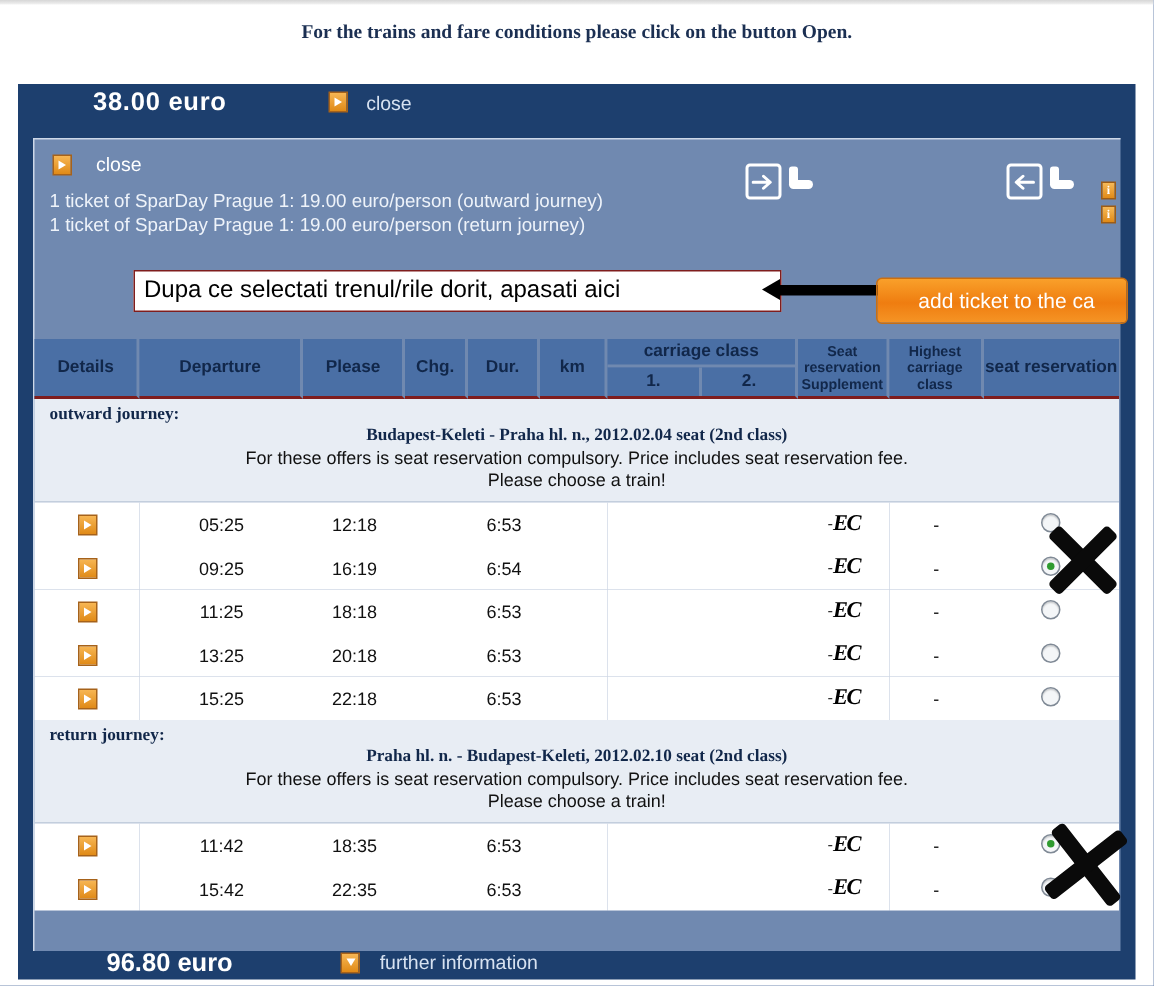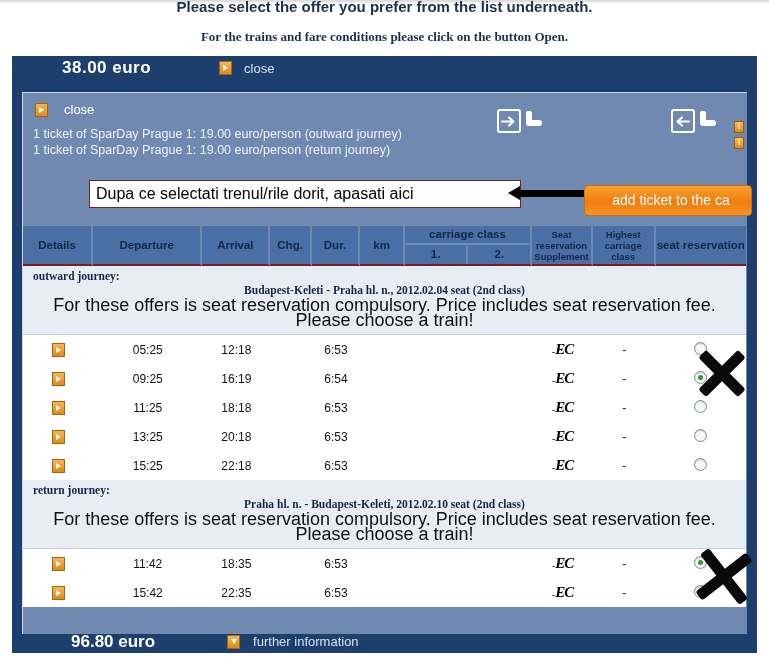--- a/index.html
+++ b/index.html
@@ -168,21 +168,21 @@
   }
   .sec-label{
     font-size:11.5px;font-weight:bold;color:#11274a;
     padding-left:10px;font-family:"Liberation Serif",serif;
   }
   .sec-title{
     text-align:center;font-size:11.5px;font-weight:bold;color:#11274a;
     font-family:"Liberation Serif",serif;margin-top:2px;
   }
   .sec-note{
-    text-align:center;font-size:18px;color:#111;margin-top:2px;line-height:15px;
+    text-align:center;font-size:12px;color:#111;margin-top:2px;line-height:15px;
   }
 
   .data-row td{
     background:#ffffff;height:29px;font-size:12px;color:#111;
     text-align:center;padding:0;
   }
   .data-row td.cdetail{width:38px;}
   .dot-ico{display:inline-flex;}
 
   .ec{
@@ -219,21 +219,20 @@
   .xmark i{
     position:absolute;display:block;background:#0a0a0a;border-radius:3px;
   }
 </style>
 </head>
 <body>
 
 <div class="topstrip"></div>
 
 <div class="intro">
-  <div class="intro-line1">Please select the offer you prefer from the list underneath.</div>
   <div class="intro-line2">For the trains and fare conditions please click on the button Open.</div>
 </div>
 
 <div class="panel">
 
   <div class="panel-head">
     <div class="price-big">38.00 euro</div>
     <div class="head-close">
       <span class="ico-sq">
           <span class="tri-r"></span>
@@ -297,21 +296,21 @@
   <span class="head"></span>
     <span class="shaft"></span>
 </div>
 <div class="add-btn">add ticket to the ca</div>
 
 <table class="tbl">
   <tbody>
       <tr class="hdr-row">
     <td class="first" style="width:70px">Details</td>
     <td style="width:110px">Departure</td>
-    <td style="width:68px">Arrival</td>
+    <td style="width:68px">Please</td>
     <td style="width:40px">Chg.</td>
     <td style="width:48px">Dur.</td>
     <td style="width:44px">km</td>
     <td class="cc-wrap" style="width:130px;background:#7089b0;border-right:2px solid #7089b0;">
       <div class="cc-top">carriage class</div>
       <div class="cc-bot">
         <div class="l">1.</div>
         <div>2.</div>
       </div>
     </td>

